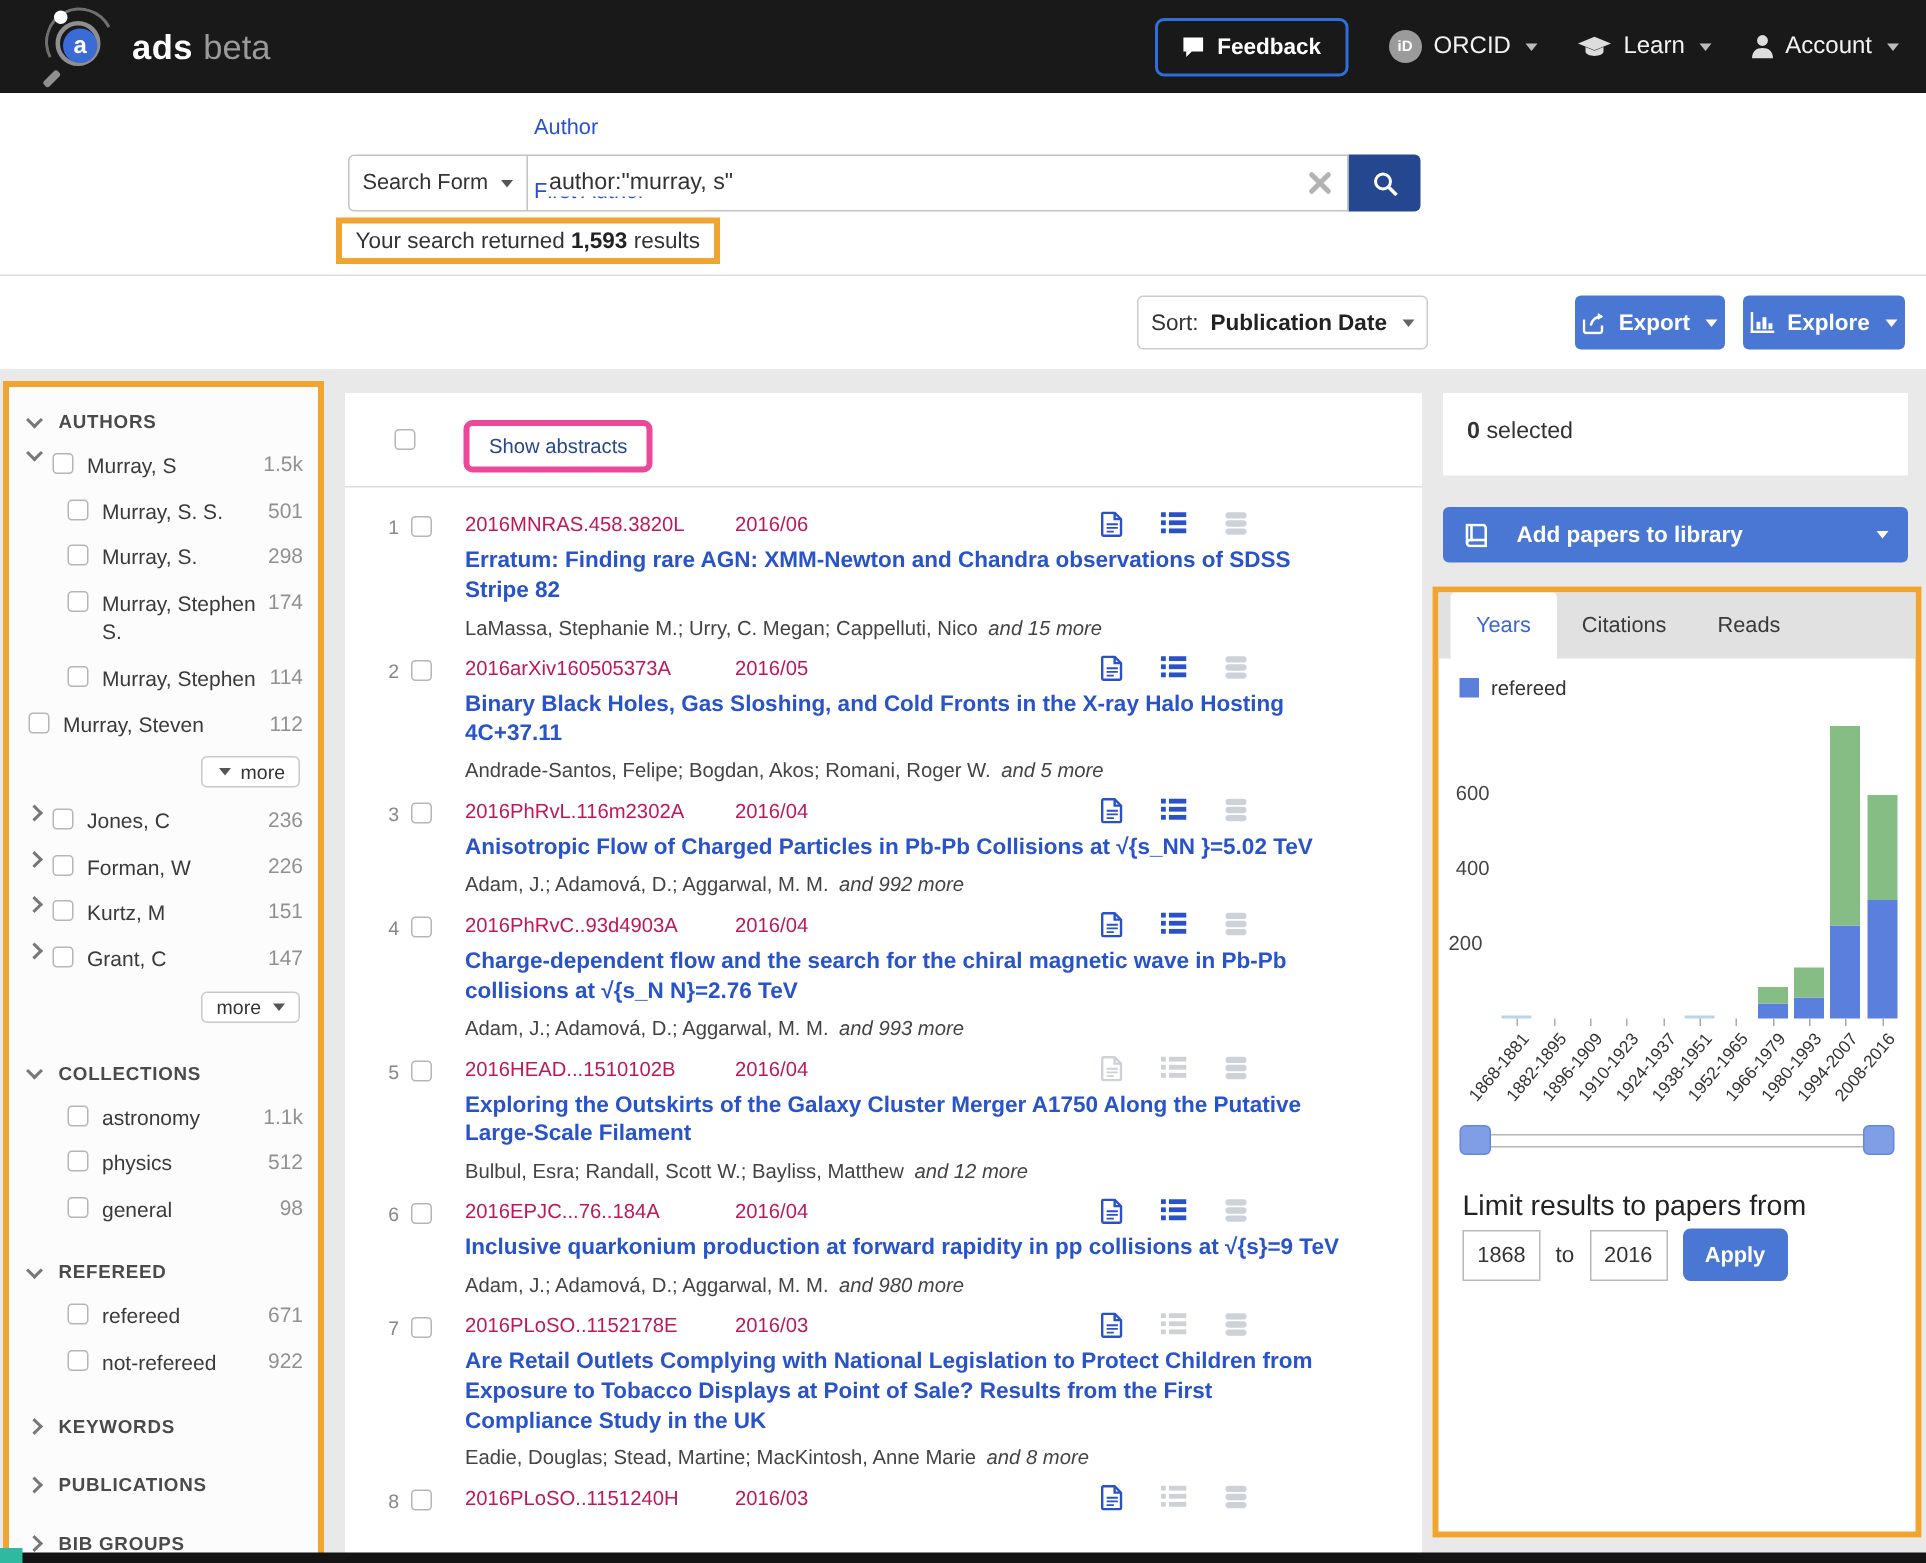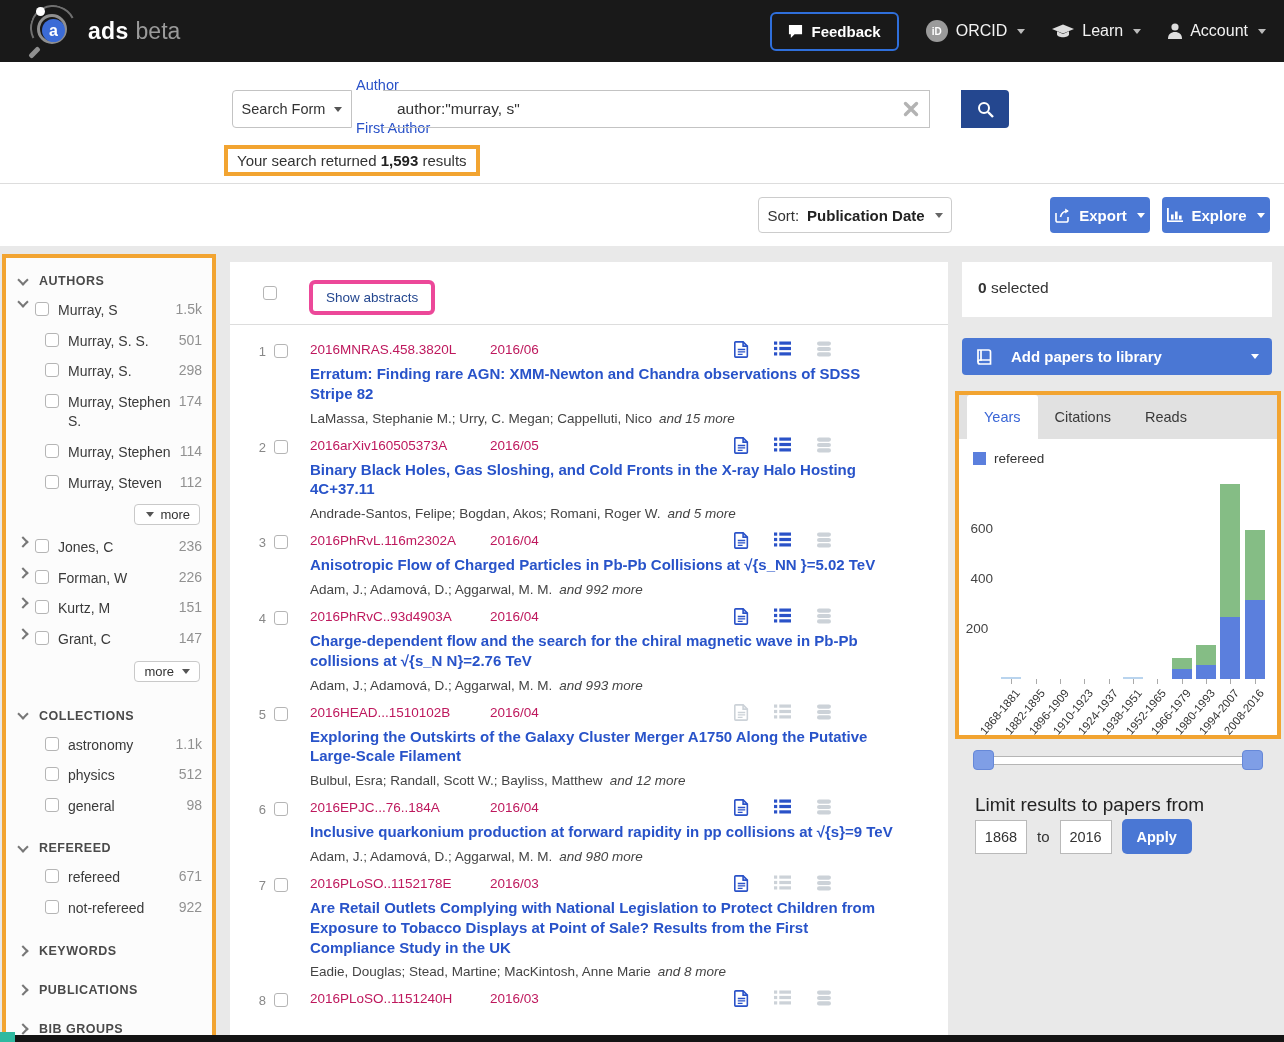--- a/index.html
+++ b/index.html
@@ -27,21 +27,21 @@
     font-weight:bold; display:flex; align-items:center; justify-content:center; }
   .caret { display:inline-block; width:0; height:0; border-left:4px solid transparent; border-right:4px solid transparent;
     border-top:5px solid currentColor; margin-left:2px; }
   .caret.grey { color:#bbb; }
 
   
   .search-area { position:absolute; left:0; top:62px; width:100%; height:121px; background:#fff; }
   .insert-row { position:absolute; left:232px; top:15px; display:flex; align-items:center; gap:27px; }
   .insert-label { font-size:13px; color:#9a9a9a; font-weight:bold; letter-spacing:.3px; }
   .field-link { font-size:14.5px; color:#2a52c8; cursor:pointer; }
-  .search-row { position:absolute; left:232px; top:28px; height:22px; display:flex;gap:31px; }
+  .search-row { position:absolute; left:232px; top:41px; height:22px; display:flex; }
   .form-btn { width:120px; height:38px; background:#fff; border:1px solid #c3c3c3; border-radius:4px 0 0 4px;
     font-size:14.5px; color:#333; display:flex; align-items:center; justify-content:center; gap:7px; cursor:pointer; }
   .query-box { width:547px; height:38px; border:1px solid #c3c3c3; border-left:none; position:relative; display:flex; align-items:center; }
   .query-input { border:none; outline:none; width:490px; margin-left:14px; font-size:15.5px; color:#333;
     font-family:"Liberation Sans",sans-serif; }
   .clear-x { position:absolute; right:10px; top:10px; cursor:pointer; }
   .submit-btn { width:48px; height:38px; background:#24478f; border:none; border-radius:0 4px 4px 0;
     display:flex; align-items:center; justify-content:center; cursor:pointer; }
   .results-line { position:absolute; left:224px; top:83px; border:4px solid #f2a431; padding:3px 9px;
     font-size:15px; color:#333; background:#fff; }
@@ -104,21 +104,21 @@
   .rmore { font-style:italic; margin-left:7px; }
 
   
   .selected-card { position:absolute; left:962px; top:262px; width:310px; height:55px; background:#fff; z-index:4;
     padding:17px 16px; font-size:15.5px; color:#333; }
   .add-btn { position:absolute; left:962px; top:338px; width:310px; height:37px; z-index:4; padding:0 13px;
     justify-content:flex-start; }
   .add-btn .caret { margin-left:auto; }
   .add-btn span.lbl { margin-left:10px; font-weight:bold; }
 
-  .graph-panel { position:absolute; left:955px; top:391px; width:326px; height:348px; border:4px solid #f2a431;
+  .graph-panel { position:absolute; left:955px; top:391px; width:326px; height:634px; border:4px solid #f2a431;
     background:#fff; z-index:4; }
   .gtabs { height:44px; background:#e1e1e1; display:flex; padding-left:8px; }
   .gtab { padding:0 17px; line-height:44px; font-size:14.5px; color:#3a3a3a; cursor:pointer; }
   .gtab.active { background:#fff; color:#3a66d6; border-radius:3px 3px 0 0; height:46px; }
   .legend { position:absolute; left:14px; top:56px; display:flex; align-items:center; gap:8px; font-size:13.5px; color:#333; }
   .legend-swatch { width:13px; height:13px; }
   .chart { position:absolute; left:40px; top:80px; width:268px; height:204px; }
   .bar { position:absolute; }
   .xtick { position:absolute; top:204px; height:5px; border-left:1px solid #aaa; }
   .xlabel { position:absolute; width:64px; font-size:11.5px; color:#333; text-align:right;
@@ -292,21 +292,21 @@
     <div class="facet-item" style="margin-left: 26px;">
       <span class="cb"></span>
       <span class="fi-label">Murray, Stephen S.</span>
       <span class="fi-count">174</span>
     </div>
     <div class="facet-item" style="margin-left: 26px;">
       <span class="cb"></span>
       <span class="fi-label">Murray, Stephen</span>
       <span class="fi-count">114</span>
     </div>
-    <div class="facet-item" style="margin-left: 26px;">
+    <div class="facet-item" style="">
       <span class="cb"></span>
       <span class="fi-label">Murray, Steven</span>
       <span class="fi-count">112</span>
     </div>
     <div class="more-row">
       <button class="more-btn">
         <span class="caret" style="color: rgb(85, 85, 85);"></span>
         <span>more</span>
       </button>
     </div>

